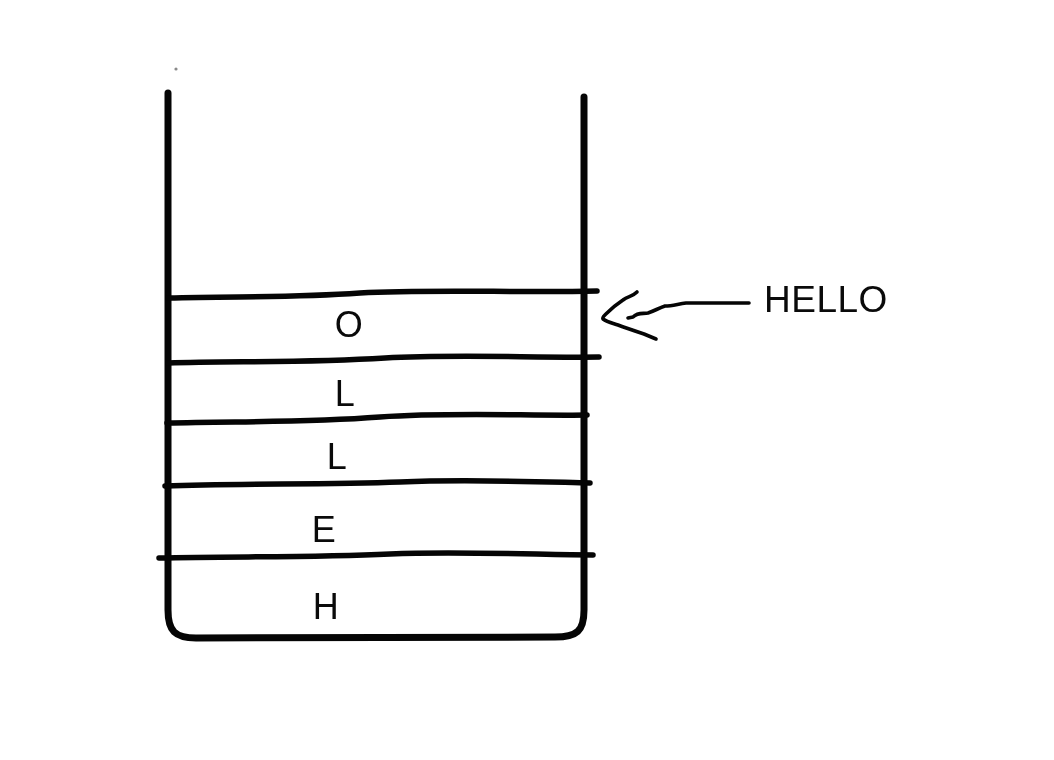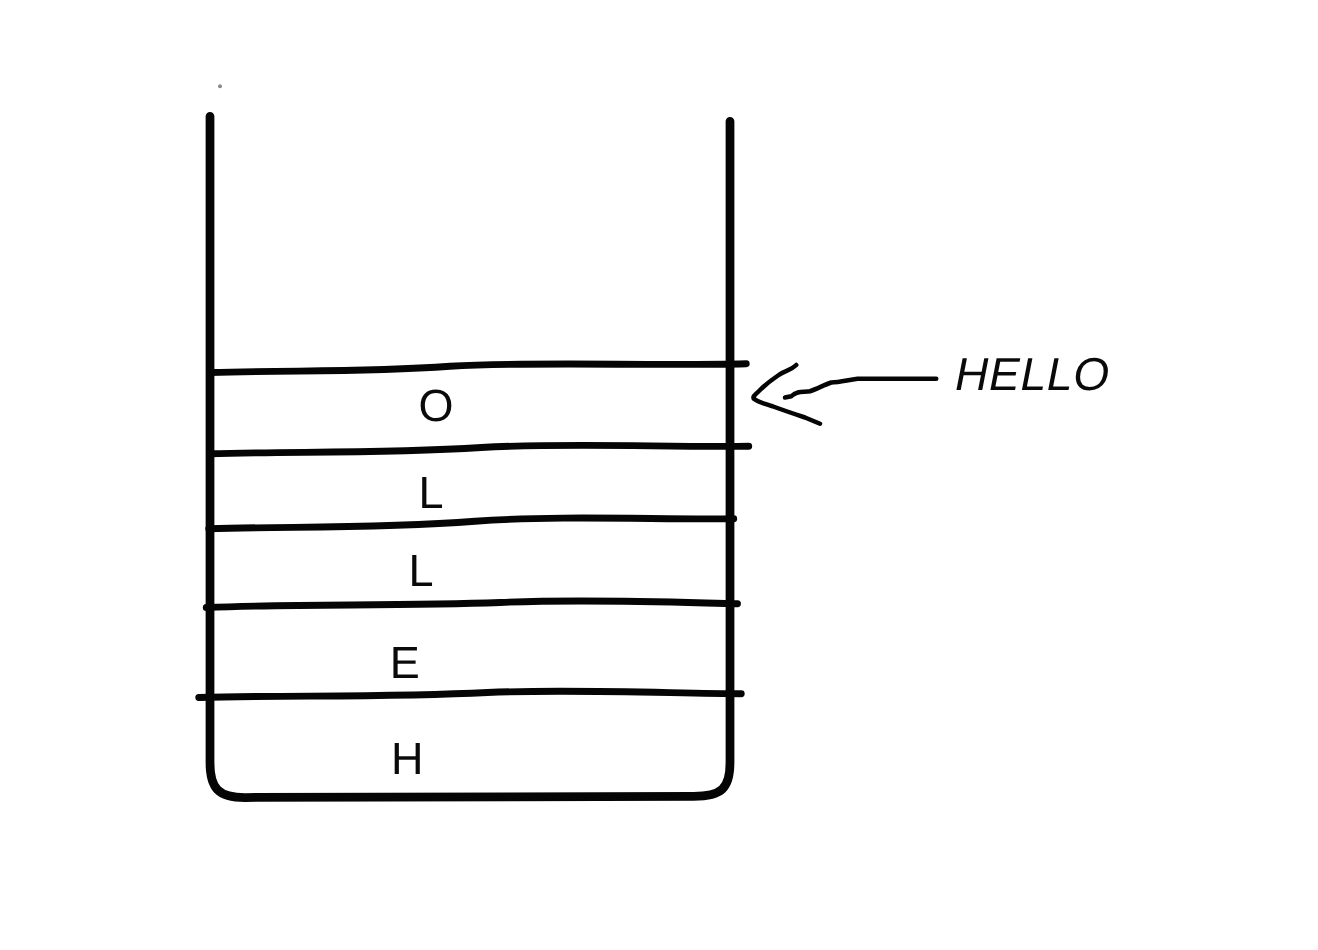--- a/index.html
+++ b/index.html
@@ -38,21 +38,20 @@
     position: absolute;
     left: 764px;
     top: 300px;
     transform: translateY(-52%);
     font-size: 37px;
     line-height: 1;
     color: #0a0a0a;
     letter-spacing: 0.5px;
     white-space: nowrap;
     user-select: none;
-    font-style: italic;
   }
   
   .cell-o  { left: 349px; top: 325px; }
   .cell-l1 { left: 345px; top: 394px; }
   .cell-l2 { left: 337px; top: 457px; }
   .cell-e  { left: 324px; top: 530px; }
   .cell-h  { left: 326px; top: 607px; }
 </style>
 </head>
 <body>

